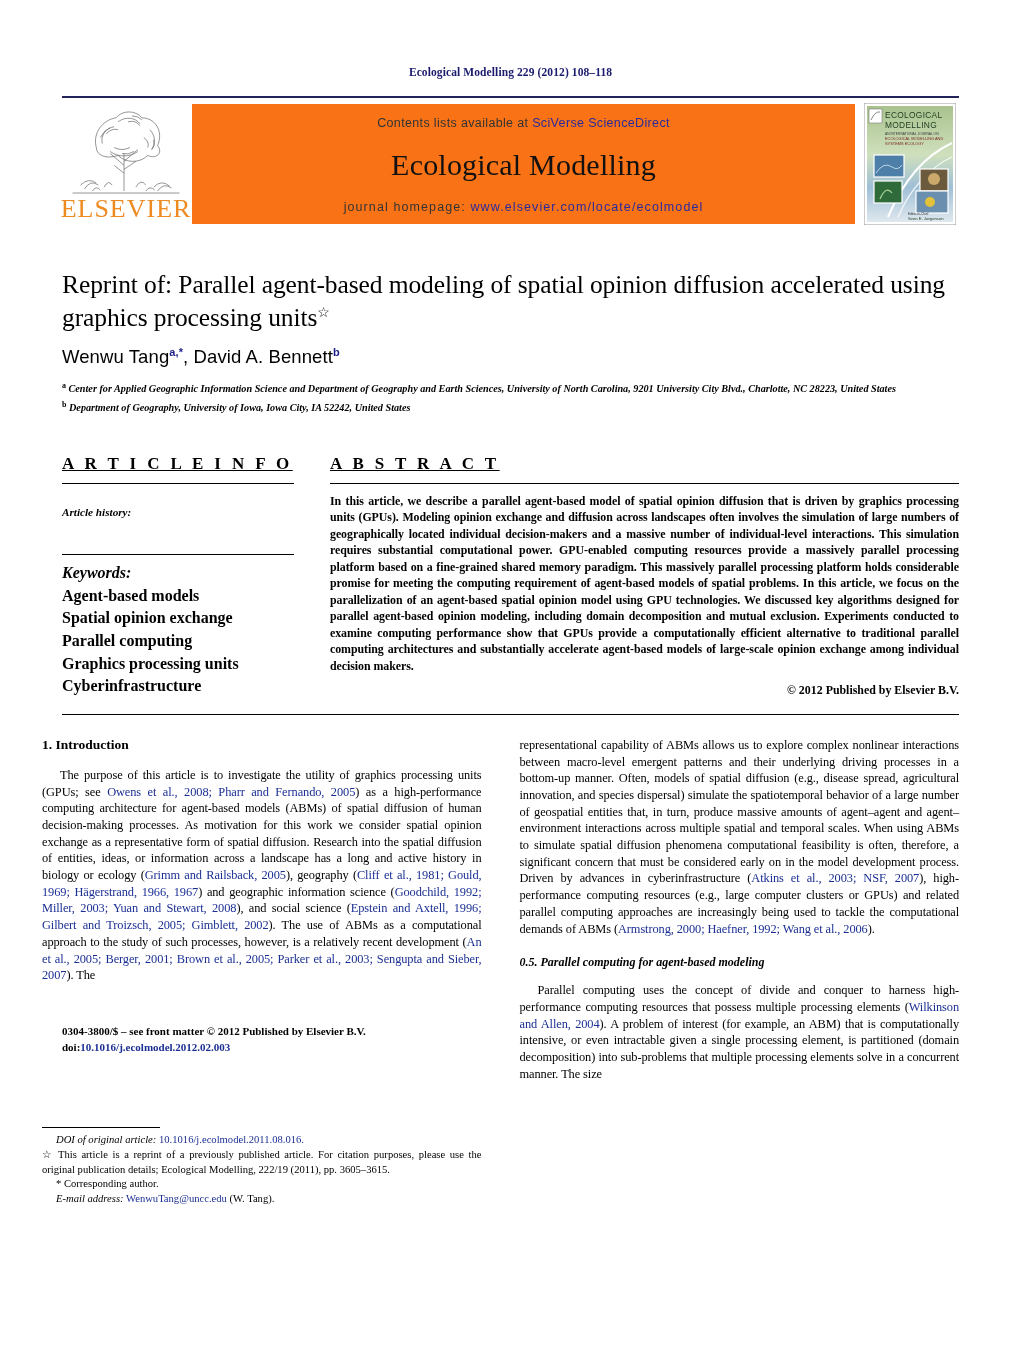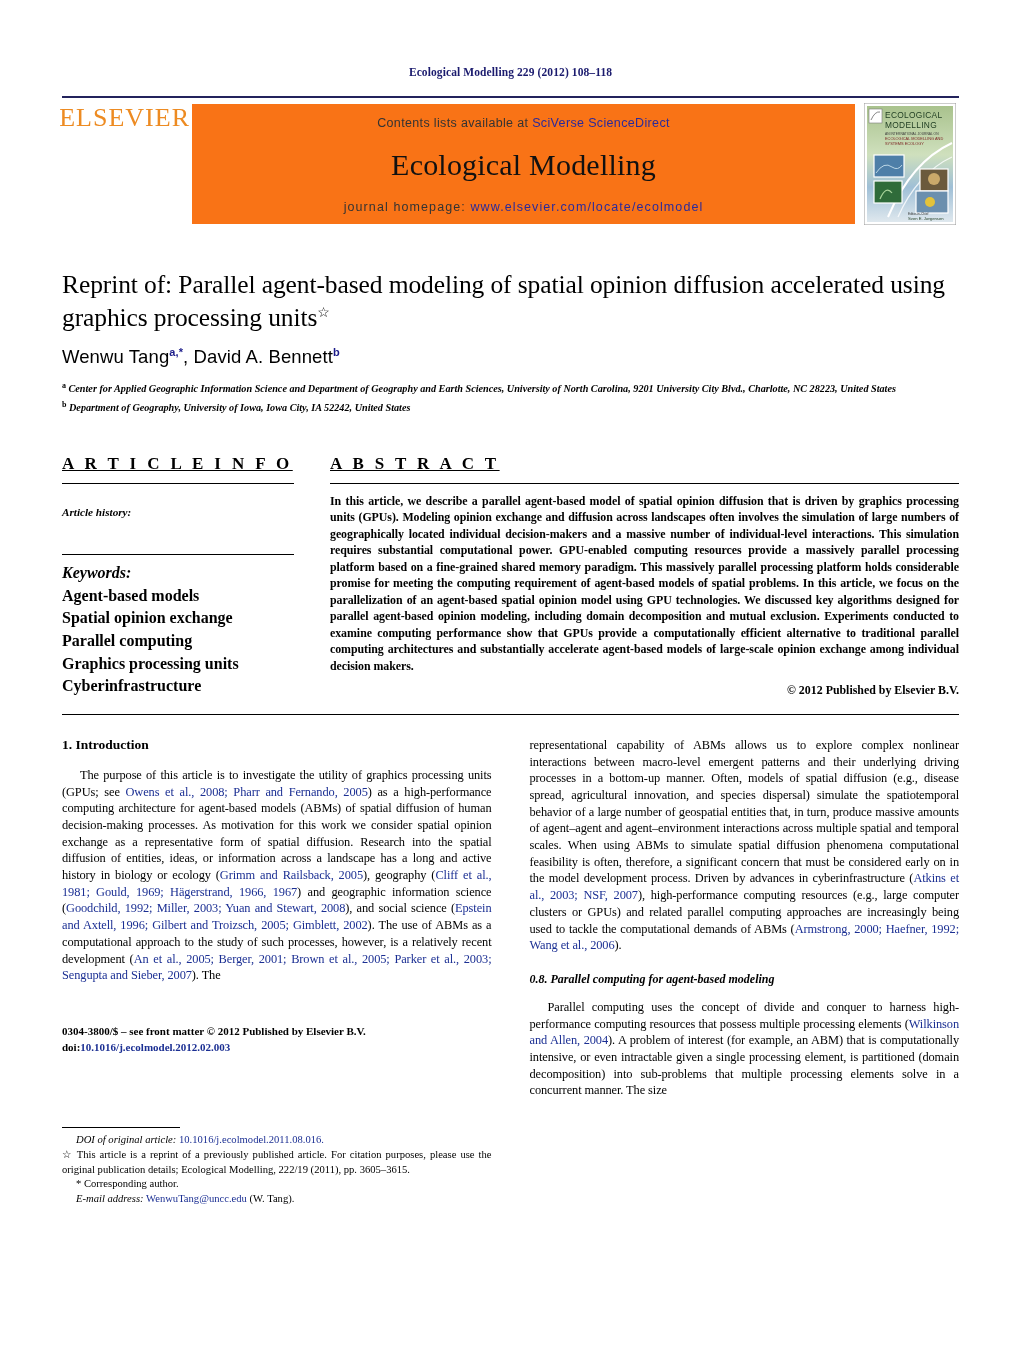--- a/index.html
+++ b/index.html
@@ -31,22 +31,23 @@
     border-top:2px solid #23235c;
     padding-top:6px;
     display:flex;
     align-items:stretch;
     height:128px;
   }
   .elsevier-logo {
     width:128px;
     flex:0 0 128px;
     display:flex;
+    flex-direction:column;
     justify-content:flex-end;
-    align-items:flex-start;
+    align-items:center;
     padding-bottom:2px;
   }
   .tree-svg { display:block; }
   .elsevier-word {
     font-family:"Liberation Serif", serif;
     font-size:26px;
     letter-spacing:1.0px;
     color:#ED8B22;
     line-height:1;
     margin-top:1px;
@@ -158,21 +159,21 @@
   .copyright {
     text-align:right;
     font-size:11.9px;
     margin-top:9px;
     font-weight:bold;
   }
   .infoabs-botrule { margin:16px 62px 0 62px; border-top:1px solid #000; }
 
   
   .body2col {
-    margin:22px 62px 0 62px;
+    margin:22px 62px 0 42px;
     display:flex;
     gap:38px;
     height:470px;
   }
   .bcol { flex:1 1 0; width:0; position:relative; }
   h2.secnum {
     font-family:"Liberation Serif", serif;
     font-weight:bold;
     font-size:13.5px;
     margin:0 0 14px 0;
@@ -359,21 +360,21 @@
         <p class="fn indent">
           <em>E-mail address:</em>
           <span class="link">WenwuTang@uncc.edu</span>
           <span>(W. Tang).</span>
         </p>
       </div>
     </div>
 
     <div class="bcol">
       <p class="para noind" id="rp1"><span>representational capability of ABMs allows us to explore complex nonlinear interactions between macro-level emergent patterns and their underlying driving processes in a bottom-up manner. Often, models of spatial diffusion (e.g., disease spread, agricultural innovation, and species dispersal) simulate the spatiotemporal behavior of a large number of geospatial entities that, in turn, produce massive amounts of agent–agent and agent–environment interactions across multiple spatial and temporal scales. When using ABMs to simulate spatial diffusion phenomena computational feasibility is often, therefore, a significant concern that must be considered early on in the model development process. Driven by advances in cyberinfrastructure (</span><span class="cite">Atkins et al., 2003; NSF, 2007</span><span>), high-performance computing resources (e.g., large computer clusters or GPUs) and related parallel computing approaches are increasingly being used to tackle the computational demands of ABMs (</span><span class="cite">Armstrong, 2000; Haefner, 1992; Wang et al., 2006</span><span>).</span></p>
-      <h3 class="subsec">0.8.  Parallel computing for agent-based modeling</h3>
+      <h3 class="subsec">0.5.  Parallel computing for agent-based modeling</h3>
       <p class="para" id="rp2"><span>Parallel computing uses the concept of divide and conquer to harness high-performance computing resources that possess multiple processing elements (</span><span class="cite">Wilkinson and Allen, 2004</span><span>). A problem of interest (for example, an ABM) that is computationally intensive, or even intractable given a single processing element, is partitioned (domain decomposition) into sub-problems that multiple processing elements solve in a concurrent manner. The size</span></p>
     </div>
   </div>
 
   <div class="issn">
     <div>0304-3800/$ – see front matter © 2012 Published by Elsevier B.V.</div>
     <div><span>doi:</span><span class="link">10.1016/j.ecolmodel.2012.02.003</span></div>
   </div>
 
 </div>

